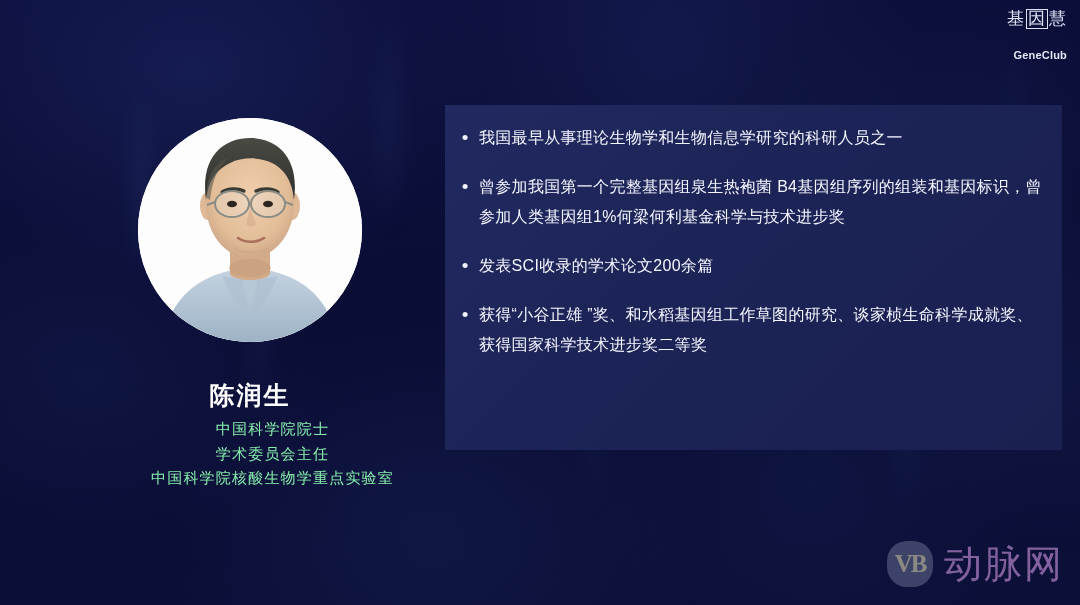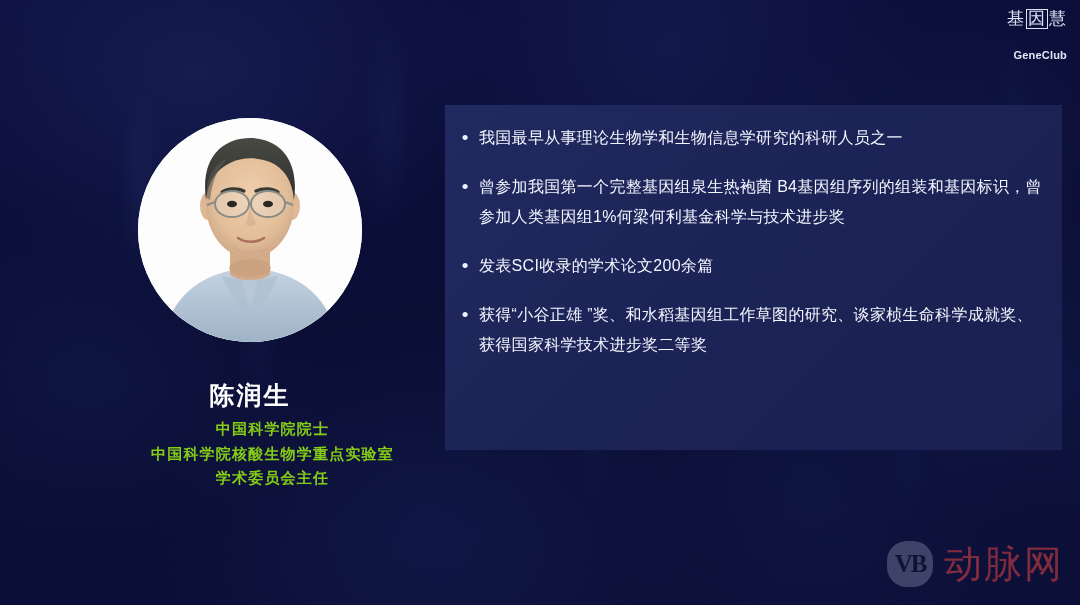--- a/index.html
+++ b/index.html
@@ -90,24 +90,24 @@
     color:#ffffff;
   }
   .person-name {
     font-size:25px; font-weight:700;
     letter-spacing:2px;
     line-height:1.25;
     margin-bottom:6px;
     font-family:Liberation Serif, serif;
   }
   .person-title {
-    font-size:15px; font-weight:700;
+    font-size:15px; font-weight:400;
     letter-spacing:1.2px;
     line-height:1.62;
-    color:#84cc16;
+    color:#86efac;
     padding-left:45px;
   }
 
   
   .bio-panel {
     position:absolute;
     left:445px; top:105px;
     width:617px; height:345px;
     background:linear-gradient(135deg, #212a60 0%, #1c2356 45%, #1a2050 100%);
     padding:18px 20px 10px 6px;
@@ -141,29 +141,29 @@
     position:absolute;
     right:16px; bottom:18px;
     display:flex; align-items:center; gap:11px;
     opacity:.52;
   }
   .wm-badge {
     width:46px; height:46px;
     border-radius:20px;
     background:#6b7093;
     display:flex; align-items:center; justify-content:center;
-    color:#0f172a;
+    color:#fef9c3;
     font-size:25px; font-weight:700;
     font-family:"Liberation Serif", serif;
     letter-spacing:-2px;
   }
   .wm-text {
     font-size:38px;
     font-weight:400;
-    color:#ef4444;
+    color:#f0abfc;
     letter-spacing:2px;
     line-height:1;
   }
 </style>
 </head>
 <body>
 
 <div id="slide">
 
   <div class="bg-base"></div>
@@ -231,22 +231,22 @@
         <path d="M100 120 C107 125 119 125 126 120" stroke="#a9705c" stroke-width="2.6" fill="none" stroke-linecap="round"></path>
 
         <path d="M96 130 C104 136 122 136 130 130" stroke="#cfa485" stroke-width="2" fill="none" opacity=".6"></path>
       </svg>
     </div>
   </div>
 
   <div class="person-block">
     <div class="person-name">陈润生</div>
     <div class="person-title">中国科学院院士</div>
+    <div class="person-title">学术委员会主任</div>
     <div class="person-title">中国科学院核酸生物学重点实验室</div>
-    <div class="person-title">学术委员会主任</div>
   </div>
 
   <div class="bio-panel">
     <ul class="bio-list">
       <li class="bio-item">
         <span class="bio-bullet">•</span>
         <span class="bio-text">我国最早从事理论生物学和生物信息学研究的科研人员之一</span>
       </li>
       <li class="bio-item">
         <span class="bio-bullet">•</span>

